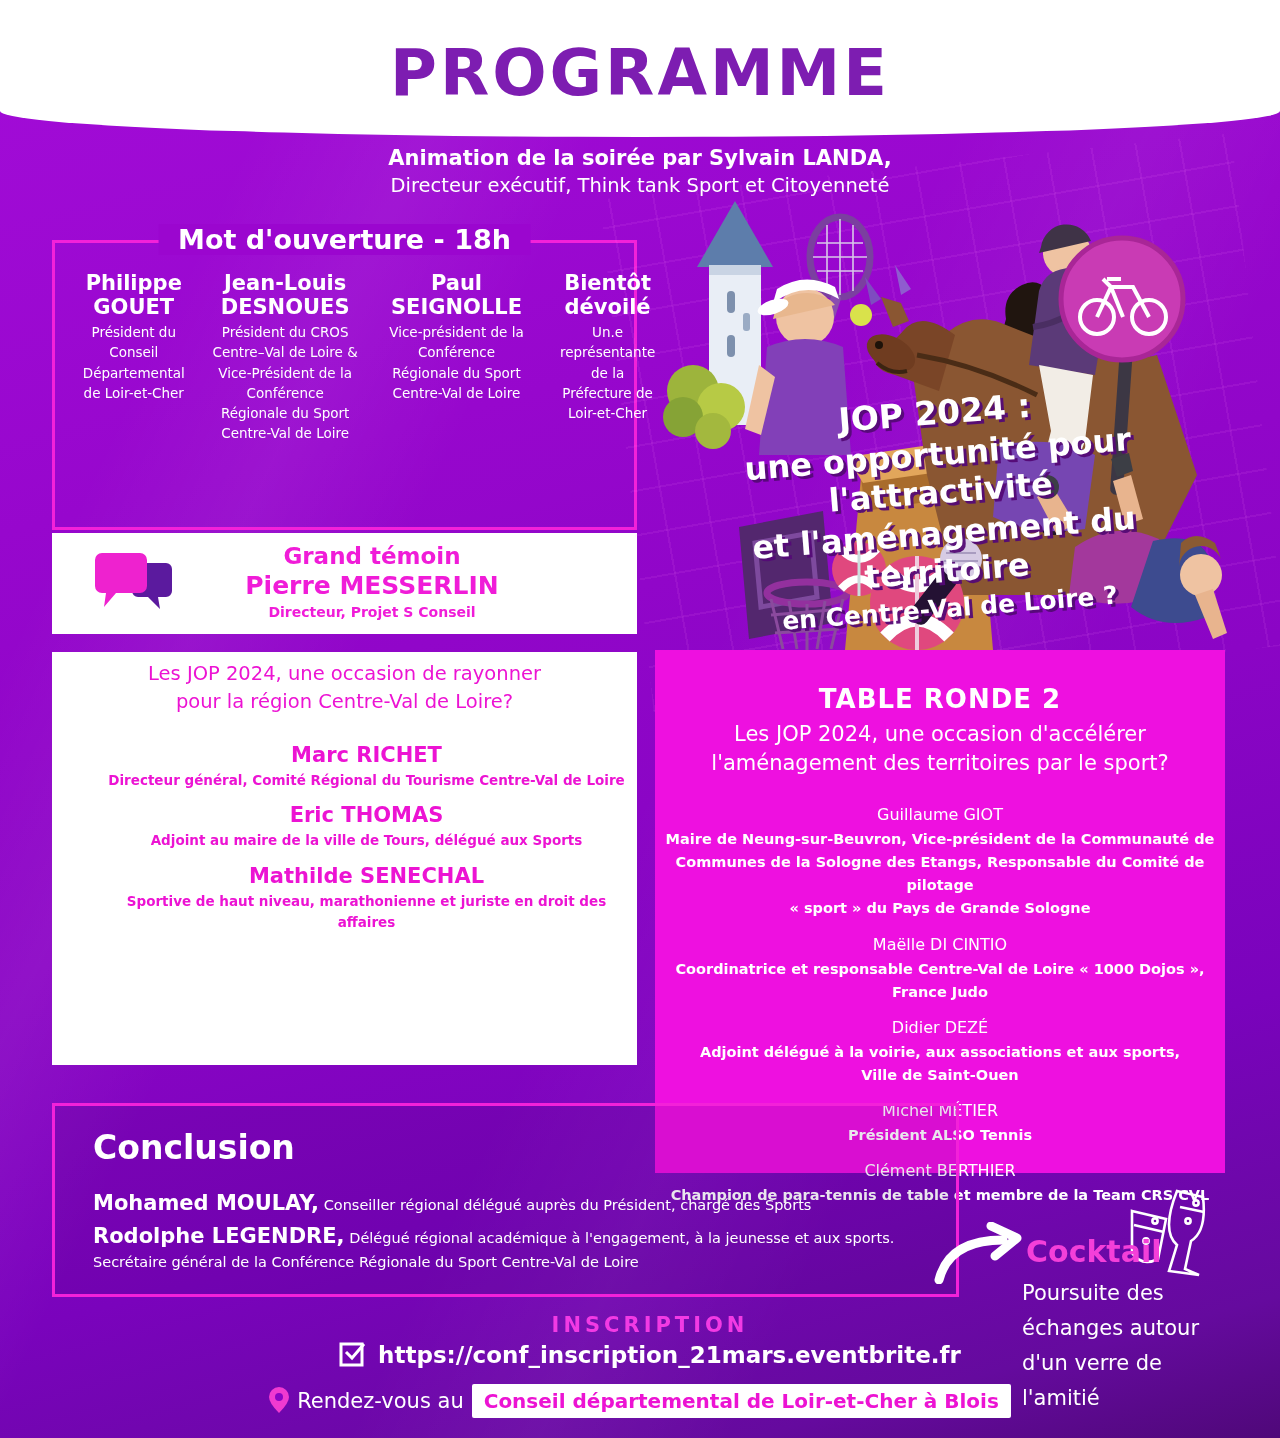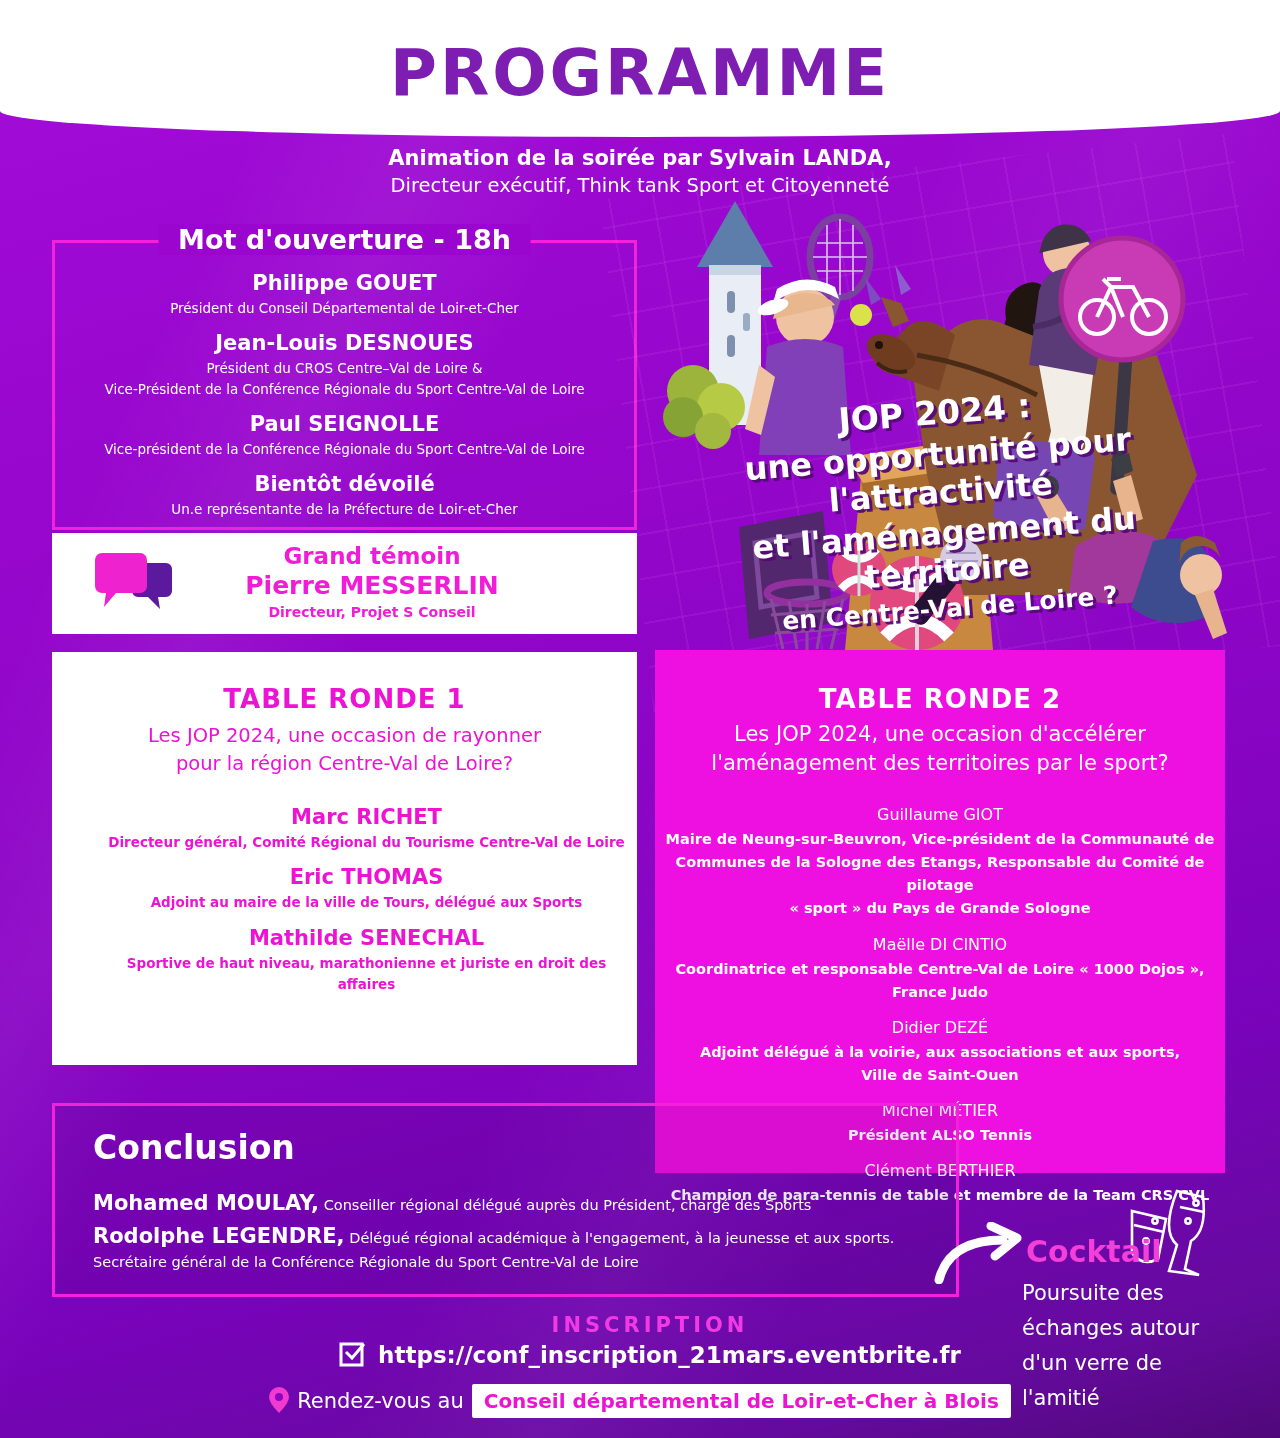--- a/index.html
+++ b/index.html
@@ -15,21 +15,21 @@
     color:#7d1db1;font-size:64px;font-weight:800;letter-spacing:3px;}
   .anim1{position:absolute;top:146px;left:0;width:100%;text-align:center;color:#fff;font-size:21px;}
   .anim1 .b{font-weight:800;}
   .anim1 .n{font-weight:600;}
   .anim2{position:absolute;top:174px;left:0;width:100%;text-align:center;color:#fff;font-size:19.5px;font-weight:500;}
 
   .box-open{position:absolute;left:52px;top:240px;width:585px;height:290px;border:3px solid #f321d9;box-sizing:border-box;}
   .box-open-title{position:absolute;top:-19px;left:50%;transform:translateX(-50%);
     background:#9b06cf;padding:0 20px;white-space:nowrap;
     color:#fff;font-size:27px;font-weight:800;}
-  .open-body{position:absolute;top:28px;left:0;width:100%;display:flex;flex-direction:column;gap:13px;}
+  .open-body{position:absolute;top:28px;left:0;width:100%;display:flex;gap:26px;padding-left:26px;}
   .spk{text-align:center;color:#fff;}
   .spk .nm{font-size:21px;font-weight:800;margin-bottom:3px;}
   .spk .rl{font-size:13.5px;font-weight:500;line-height:1.5;white-space:pre-line;}
 
   .box-gt{position:absolute;left:52px;top:533px;width:585px;height:101px;background:#ffffff;}
   .gt-icon{position:absolute;left:42px;top:16px;width:105px;height:72px;}
   .gt-text{position:absolute;left:120px;top:10px;width:400px;text-align:center;}
   .gt-title{color:#f01cd8;font-size:23px;font-weight:800;}
   .gt-name{color:#f01cd8;font-size:25px;font-weight:800;margin-top:2px;}
   .gt-role{color:#f01cd8;font-size:14px;font-weight:600;margin-top:4px;}
@@ -261,21 +261,20 @@
     </svg>
     <div class="jop">
       <div class="l1">JOP 2024 :</div>
       <div class="l2">une opportunité pour l'attractivité</div>
       <div class="l3">et l'aménagement du territoire</div>
       <div class="l4">en Centre-Val de Loire ?</div>
     </div>
   </div>
 
   <div class="box-tr1">
-    <div class="tr1-title">TABLE RONDE 1</div>
     <div class="tr1-sub">Les JOP 2024, une occasion de rayonner
 pour la région Centre-Val de Loire?</div>
     <div class="tr1-speakers">
       <div class="spk-m">
         <div class="nm">Marc RICHET</div>
         <div class="rl">Directeur général, Comité Régional du Tourisme Centre-Val de Loire</div>
       </div>
       <div class="spk-m">
         <div class="nm">Eric THOMAS</div>
         <div class="rl">Adjoint au maire de la ville de Tours, délégué aux Sports</div>

